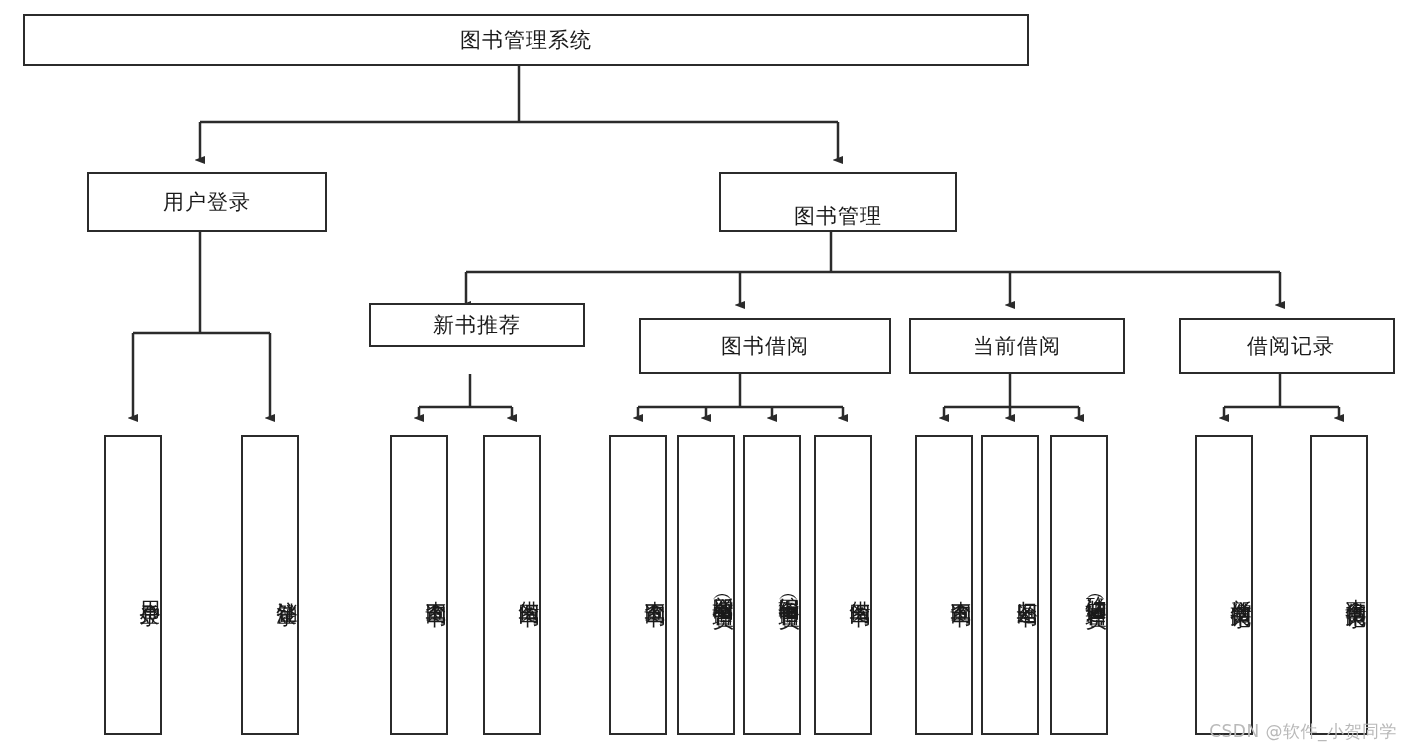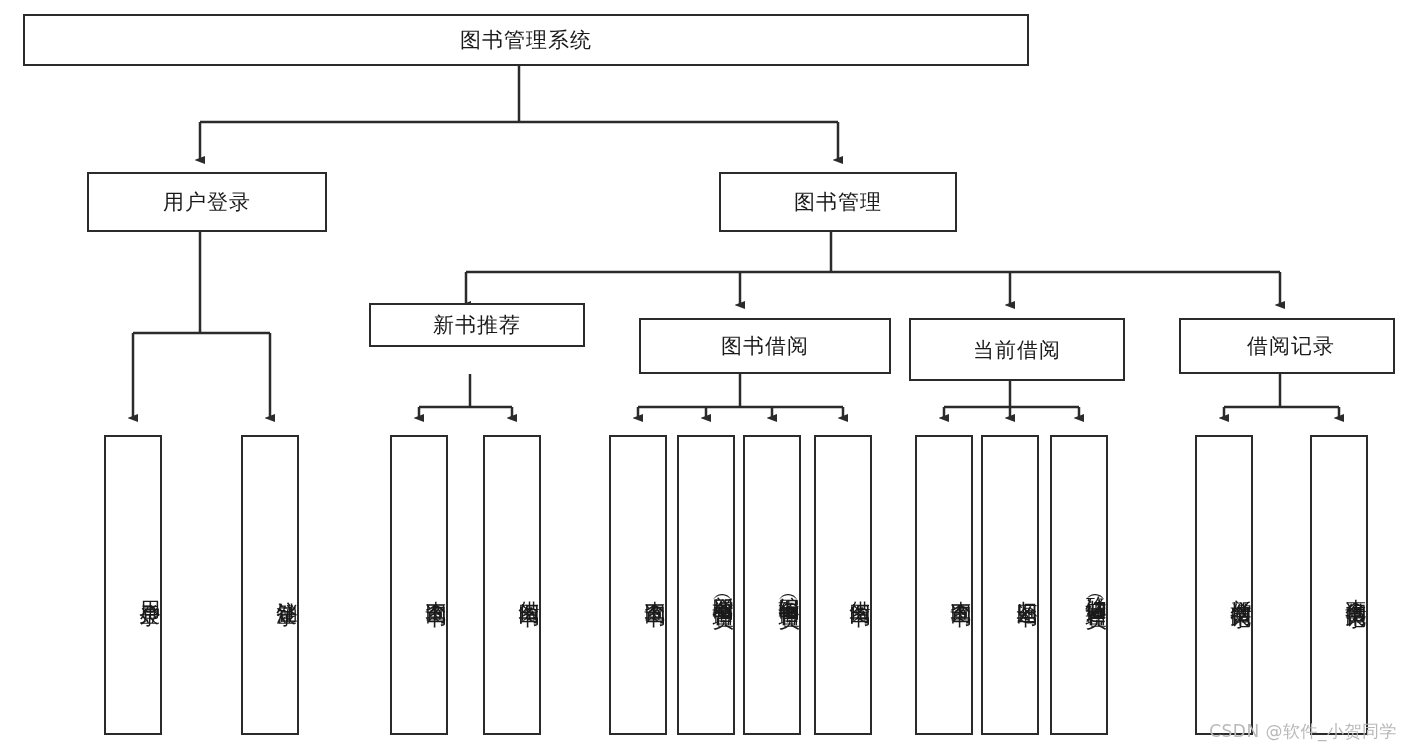--- a/index.html
+++ b/index.html
@@ -120,31 +120,31 @@
     </g>
   </svg>
 
   <div class="node h" style="left:16px; top:14px; width:1006px; height:52px;">
     <span class="label">图书管理系统</span>
   </div>
 
   <div class="node h" style="left:80px; top:172px; width:240px; height:60px;">
     <span class="label">用户登录</span>
   </div>
-  <div class="node h" style="left:712px; top:172px; width:238px; height:60px;">
+  <div class="node h" style="left:712px; top:172px; width:238px; height:60px;align-items:flex-end;">
     <span class="label">图书管理</span>
   </div>
 
   <div class="node h" style="left:362px; top:303px; width:216px; height:44px;">
     <span class="label">新书推荐</span>
   </div>
   <div class="node h" style="left:632px; top:318px; width:252px; height:56px;">
     <span class="label">图书借阅</span>
   </div>
-  <div class="node h" style="left:902px; top:318px; width:216px; height:63px;justify-content:center;">
+  <div class="node h" style="left:902px; top:318px; width:216px; height:56px;justify-content:center;">
     <span class="label">当前借阅</span>
   </div>
   <div class="node h" style="left:1172px; top:318px; width:216px; height:56px;padding-left:8px;">
     <span class="label">借阅记录</span>
   </div>
 
   <div class="node v" style="left:104px; top:435px; width:58px; height:300px;">
     <span class="label">用户登录</span>
   </div>
   <div class="node v" style="left:241px; top:435px; width:58px; height:300px;">

